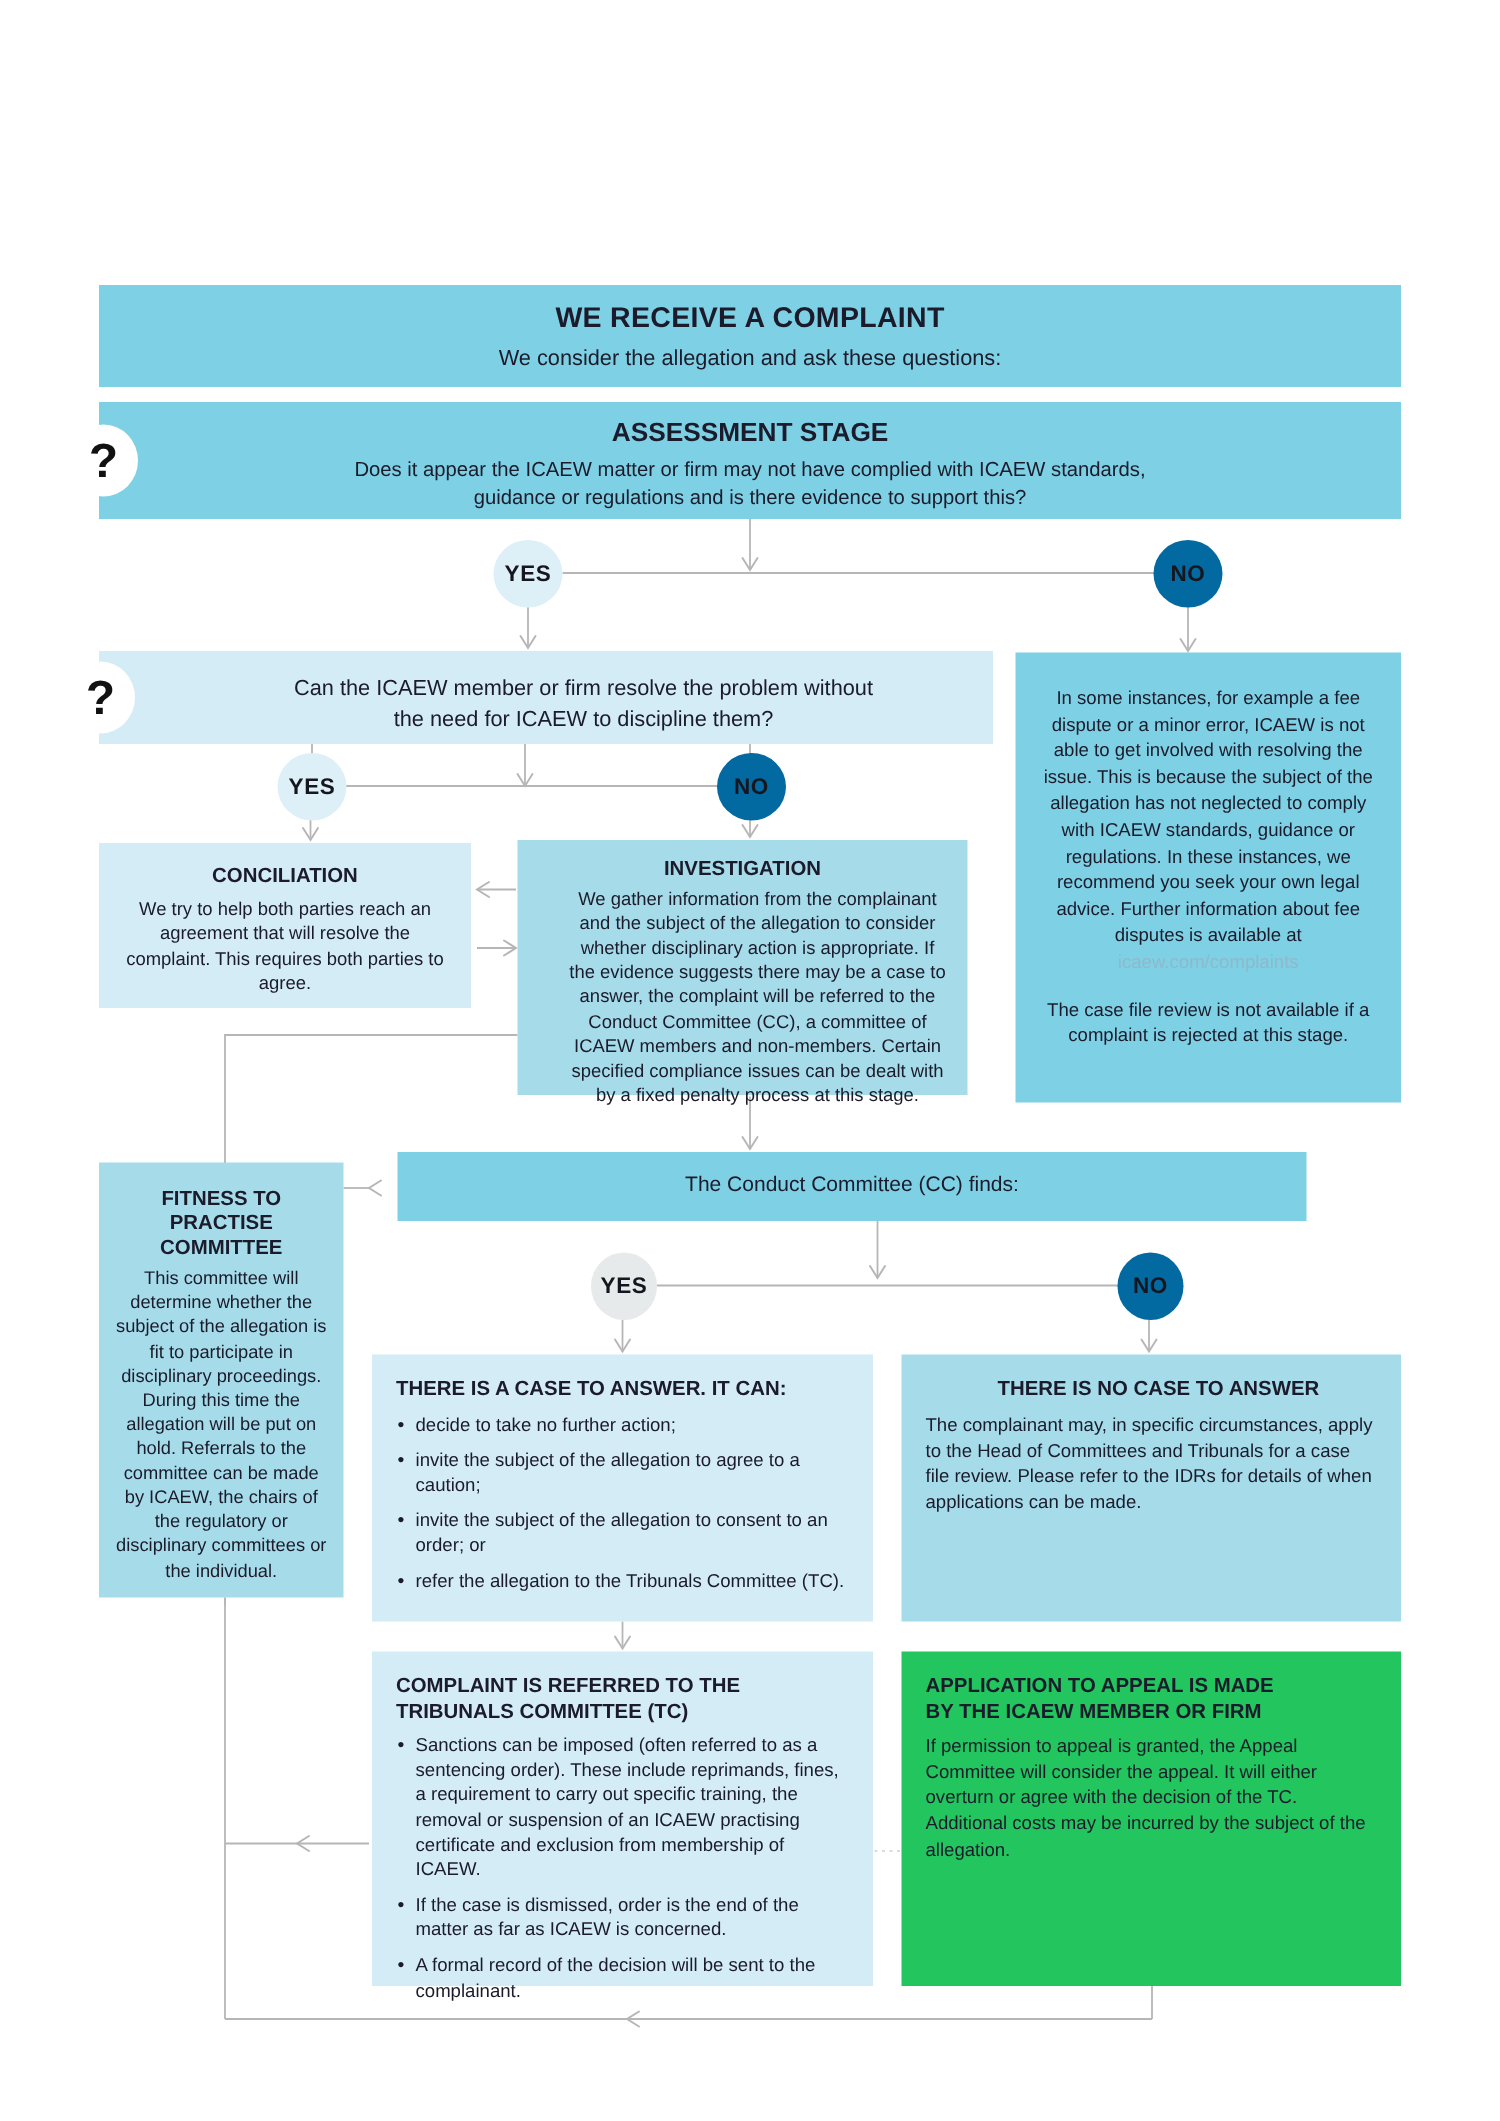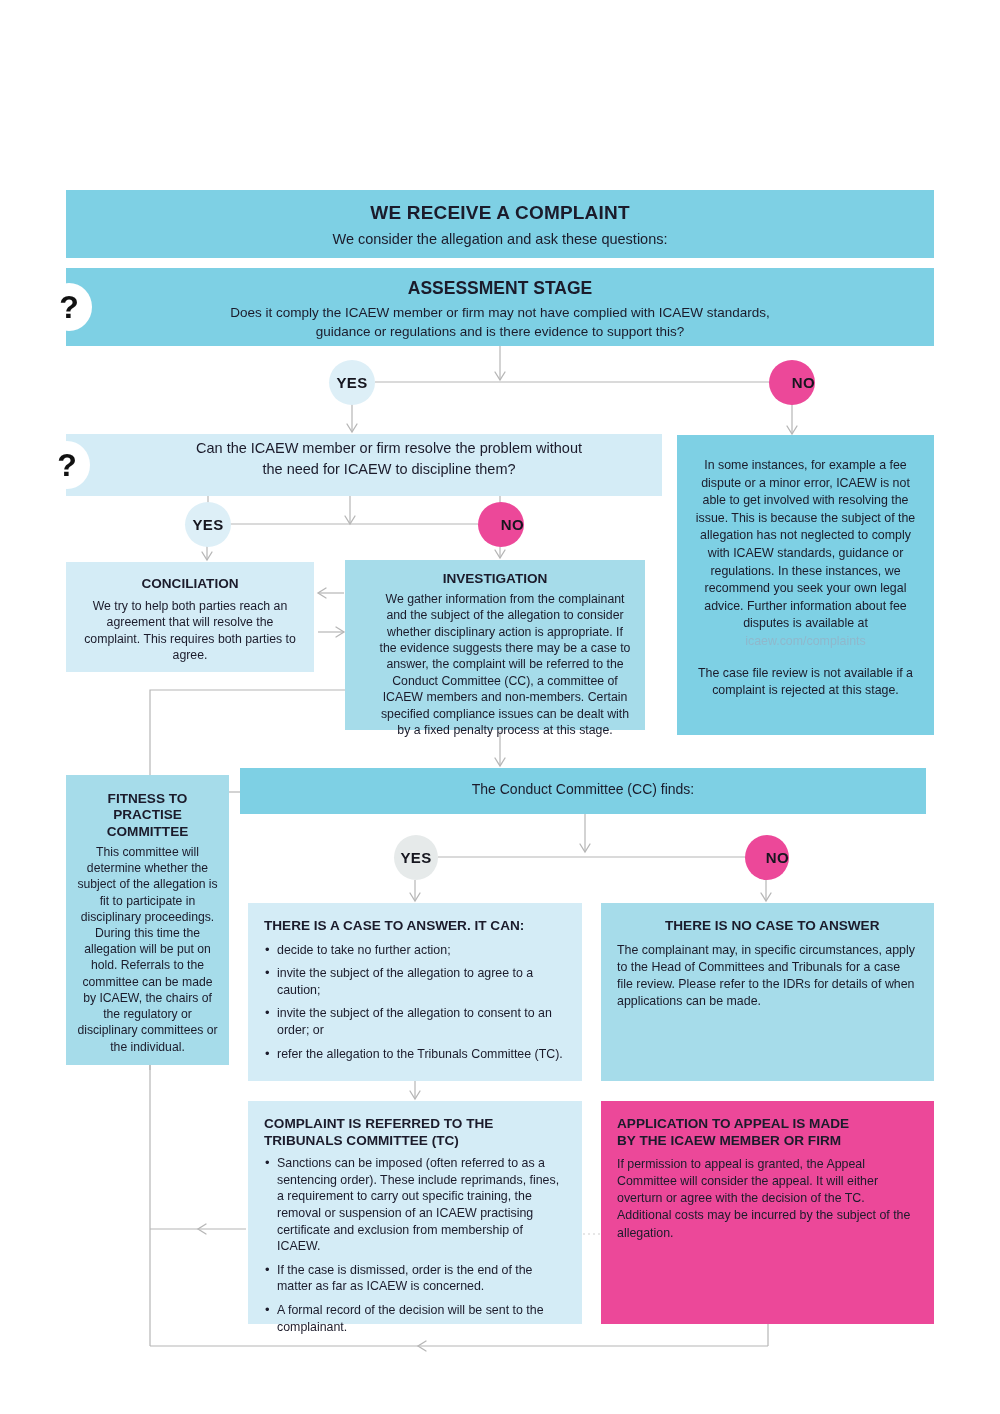--- a/index.html
+++ b/index.html
@@ -10,52 +10,52 @@
     color:#1b1b2b;
     position:relative;
     overflow:hidden;
   }
   .stage{position:absolute;left:0;top:0;width:1000px;height:1414px;}
   .box{position:absolute;box-sizing:border-box;}
   
   .band-dark{background:#7ed0e4;}
   .band-mid{background:#a6dcea;}
   .band-light{background:#d4ecf6;}
-  .band-purple{background:#ec4899;}
+  .band-purple{background:#22c55e;}
   .center{text-align:center;}
 
   
   #header-band{left:66px;top:190px;width:868px;height:68px;}
   #header-band .h1{font-size:19px;font-weight:bold;letter-spacing:.2px;padding-top:12px;}
   #header-band .h2{font-size:14.5px;padding-top:7px;}
 
   
   #assessment-band{left:66px;top:268px;width:868px;height:78px;}
   #assessment-band .h1{font-size:17.5px;font-weight:bold;padding-top:10px;}
   #assessment-band .h2{font-size:13.5px;line-height:1.38;padding-top:5px;}
 
   .qmark{
     position:absolute;width:46px;height:48px;border-radius:50%;
     background:#ffffff;display:flex;align-items:center;justify-content:center;
     font-size:32px;font-weight:bold;color:#111;line-height:1;
   }
 
   
   #question2-band{left:66px;top:434px;width:596px;height:62px;}
-  #question2-band .h2{font-size:14.5px;line-height:1.45;padding-top:4px;padding-left:50px;}
+  #question2-band .h2{font-size:14.5px;line-height:1.45;padding-top:15px;padding-left:50px;}
 
   
   .pill{
     position:absolute;border-radius:50%;
     display:flex;align-items:center;justify-content:center;
     font-size:15px;font-weight:bold;color:#16161f;letter-spacing:.4px;
   }
   .pill-yes{background:#ddeff7;}
   .pill-yes-grey{background:#e6eaea;}
-  .pill-no{background:#ec4899;justify-content:flex-end;}
+  .pill-no{background:#0369a1;}
 
   
   .ctext{font-size:12.3px;line-height:1.34;}
   .chead{font-size:13.6px;font-weight:bold;line-height:1.22;}
 
   #rejected-box{left:677px;top:435px;width:257px;height:300px;padding:22px 14px 0 14px;}
   #rejected-box .ctext{text-align:center;font-size:12.4px;line-height:1.42;}
   .link{color:#8fb8cc;}
 
   #conciliation-box{left:66px;top:562px;width:248px;height:110px;padding:14px 14px 0 14px;}
@@ -63,21 +63,21 @@
   #conciliation-box .ctext{text-align:center;}
 
   #investigation-box{left:345px;top:560px;width:300px;height:170px;padding:11px 12px 0 12px;}
   #investigation-box .chead{text-align:center;margin-bottom:3px;}
   #investigation-box .ctext{text-align:center;margin-left:20px;}
 
   #fitness-box{left:66px;top:775px;width:163px;height:290px;padding:16px 10px 0 10px;}
   #fitness-box .chead{text-align:center;line-height:1.2;margin-bottom:4px;}
   #fitness-box .ctext{text-align:center;font-size:12.2px;line-height:1.33;}
 
-  #cc-band{left:240px;top:768px;width:686px;height:46px;}
+  #cc-band{left:265px;top:768px;width:606px;height:46px;}
   #cc-band .h2{font-size:14px;padding-top:13px;}
 
   #case-box{left:248px;top:903px;width:334px;height:178px;padding:15px 16px 0 16px;}
   #case-box .chead{margin-bottom:7px;}
   #nocase-box{left:601px;top:903px;width:333px;height:178px;padding:15px 16px 0 16px;}
   #nocase-box .chead{margin-bottom:7px;margin-left:48px;}
   #nocase-box .ctext{font-size:12.4px;line-height:1.38;}
 
   #tribunal-box{left:248px;top:1101px;width:334px;height:223px;padding:15px 16px 0 16px;}
   #tribunal-box .chead{margin-bottom:6px;}
@@ -162,21 +162,21 @@
 
   <div class="box band-dark center" id="header-band">
     <div class="h1">WE RECEIVE A COMPLAINT</div>
     <div class="h2">We consider the allegation and ask these questions:</div>
   </div>
 
   <div class="box band-dark center" id="assessment-band">
     <div class="qmark" style="left:-20px;top:15px;">?</div>
     <div class="h1">ASSESSMENT STAGE</div>
     <div class="h2">
-      <div>Does it comply the ICAEW member or firm may not have complied with ICAEW standards,</div>
+      <div>Does it appear the ICAEW matter or firm may not have complied with ICAEW standards,</div>
       <div>guidance or regulations and is there evidence to support this?</div>
     </div>
   </div>
 
   <div class="pill pill-yes" style="left:329px;top:360px;width:46px;height:45px;">
     <span>YES</span>
   </div>
   <div class="pill pill-no" style="left:769px;top:360px;width:46px;height:45px;">
     <span>NO</span>
   </div>

